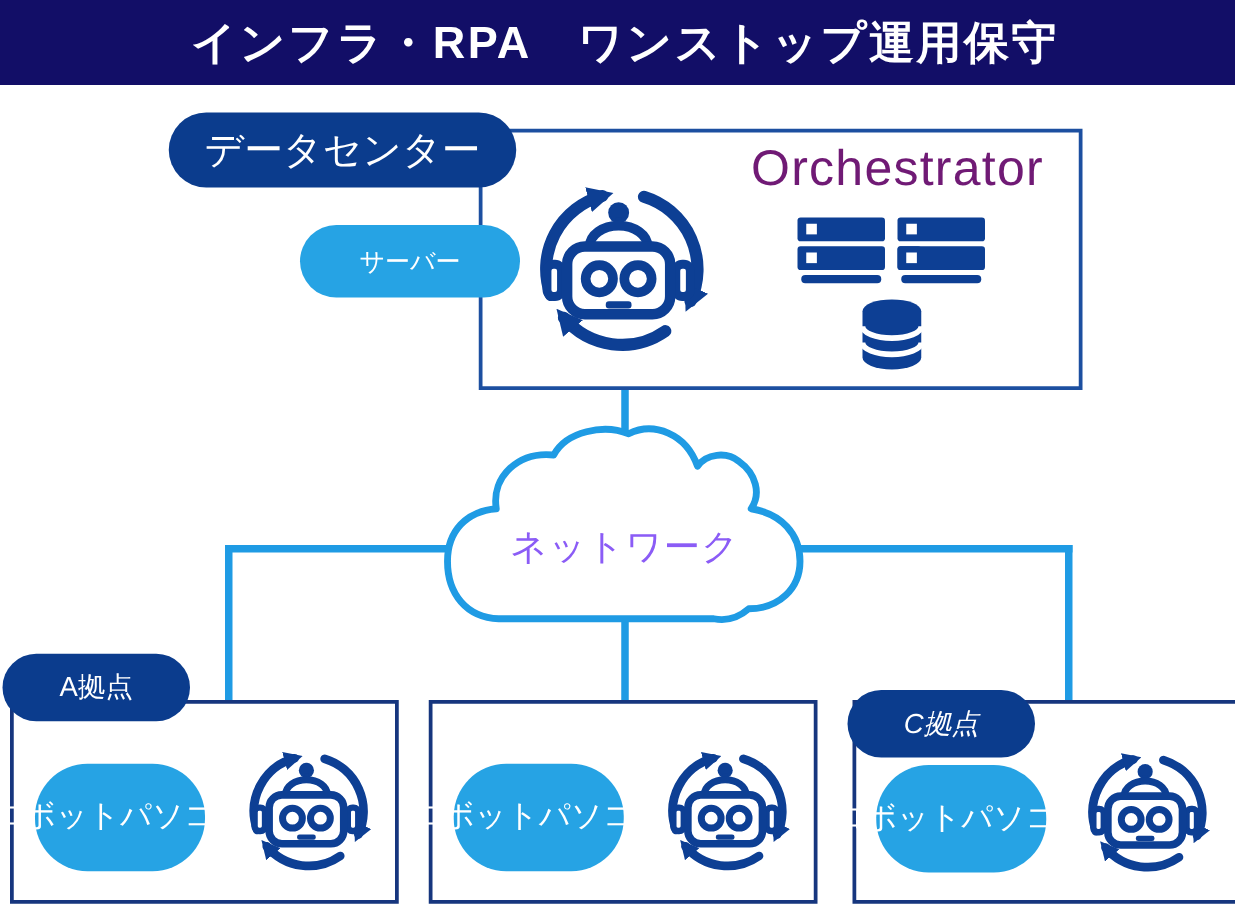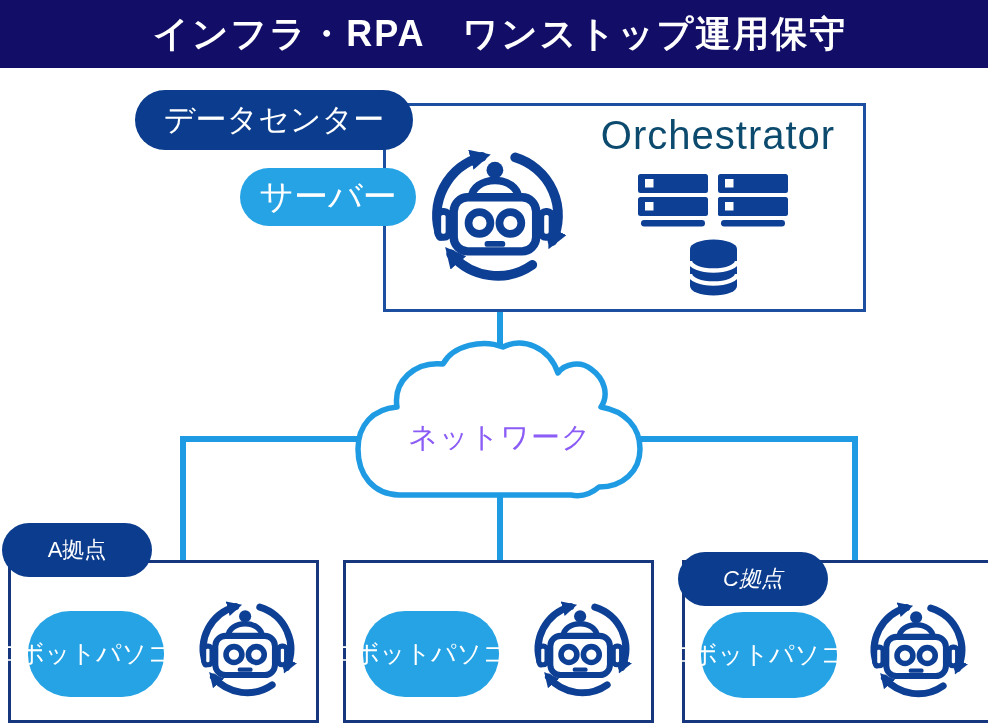--- a/index.html
+++ b/index.html
@@ -18,31 +18,31 @@
   
   .conn{position:absolute;background:#1F9BE4;z-index:1;}
   
   .orch-box{
     position:absolute;left:383px;top:103px;width:483px;height:209px;
     background:#ffffff;border:3px solid #1C4FA0;box-sizing:border-box;z-index:2;
   }
   .orch-label{
     position:absolute;left:568px;top:110px;width:300px;height:50px;z-index:3;
     display:flex;align-items:center;justify-content:center;
-    color:#0c4a6e;font-size:40px;font-weight:500;letter-spacing:1px;white-space:nowrap;
+    color:#701a75;font-size:40px;font-weight:500;letter-spacing:1px;white-space:nowrap;
   }
   
   .pill{
     position:absolute;display:flex;align-items:center;justify-content:center;
     color:#ffffff;white-space:nowrap;z-index:4;box-sizing:border-box;
   }
   .pill.dark{background:#0B3C8D;}
   .pill.light{background:#26A3E4;}
   .pill-datacenter{left:135px;top:90px;width:278px;height:60px;border-radius:30px;font-size:31px;}
-  .pill-server{left:240px;top:168px;width:176px;height:58px;border-radius:29px;font-size:34px;}
+  .pill-server{left:240px;top:180px;width:176px;height:58px;border-radius:29px;font-size:20px;}
   .pill-site{width:150px;height:54px;border-radius:27px;font-size:22px;font-weight:500;}
   .pill-robotpc{
     width:136px;height:86px;border-radius:42px;font-size:25px;line-height:1.26;
     text-align:center;z-index:3;flex-direction:row;
   }
   
   .cloud-svg{position:absolute;left:353px;top:337px;z-index:2;}
   .cloud-label{
     position:absolute;left:393px;top:420px;width:214px;height:36px;z-index:3;
     display:flex;align-items:center;justify-content:center;

